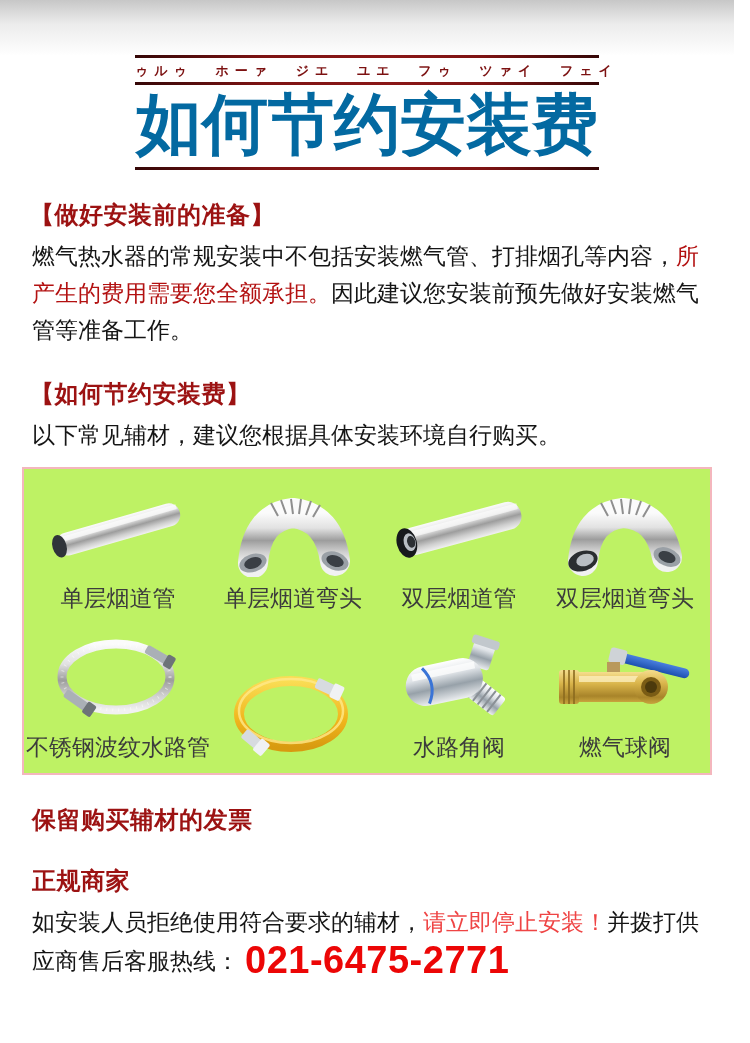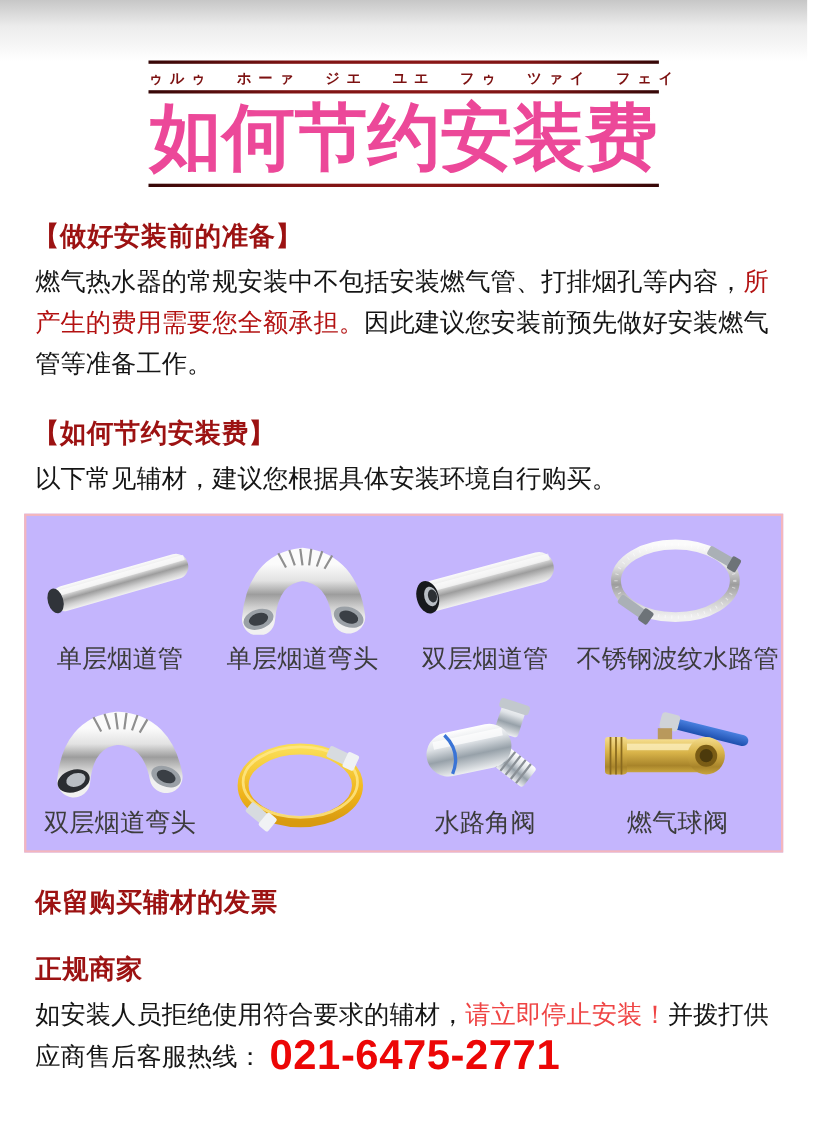--- a/index.html
+++ b/index.html
@@ -5,30 +5,30 @@
   html,body{margin:0;padding:0;background:#fff;}
   .page{position:relative;width:734px;height:1043px;background:#ffffff;overflow:hidden;
         font-family:"Liberation Sans","DejaVu Sans",sans-serif;}
   .top-shade{position:absolute;top:0;left:0;width:100%;height:56px;
         background:linear-gradient(to bottom,#c7c7c7 0,#ececec 24px,#ffffff 56px);}
   .masthead{position:relative;width:464px;margin:55px auto 0;text-align:center;}
   .rule{height:3px;background:linear-gradient(90deg,#350707,#7e1313 28%,#8a1717 55%,#7e1313 75%,#350707);}
   .ruby{font-size:13px;font-weight:bold;color:#7c1111;letter-spacing:6px;word-spacing:13px;
         padding:4px 0 2px;white-space:nowrap;}
   .title{margin:0;padding:1px 0 3px;font-family:"DejaVu Serif","Liberation Serif",serif;
-        font-size:66px;font-weight:bold;color:#ec4899;line-height:1.18;}
+        font-size:66px;font-weight:bold;color:#0369a1;line-height:1.18;}
   .content{padding:0 13px 0 32px;}
   h2{margin:29px 0 7px;font-size:24px;font-weight:bold;color:#9c1212;letter-spacing:0.5px;}
   h2.bracketed{margin-left:-2px;}
   p.body{margin:0;font-size:23px;line-height:37px;color:#151515;}
   .red{color:#b31111;}
   .alert{color:#ef4444;}
   .phone{font-size:38px;font-weight:bold;color:#ec0606;letter-spacing:0.5px;line-height:1;
         vertical-align:-4px;padding-left:6px;}
-  .products-box{box-sizing:border-box;margin:13px 22px 0;border:2px solid #f4b6bd;background:#c4b5fd;
+  .products-box{box-sizing:border-box;margin:13px 22px 0;border:2px solid #f4b6bd;background:#bef264;
         padding:12px 2px 10px;display:grid;grid-template-columns:repeat(4,1fr);row-gap:16px;}
   .product{margin:0;display:flex;flex-direction:column;align-items:center;justify-content:flex-end;}
   .product svg{display:block;}
   .product figcaption{margin-top:6px;font-size:23px;color:#3c3c3c;white-space:nowrap;}
   .defs{position:absolute;width:0;height:0;}
 </style>
 </head>
 <body>
 
 <div class="page">
@@ -117,44 +117,44 @@
           <ellipse cx="26" cy="48" rx="10" ry="15" fill="#17191c"></ellipse>
           <ellipse cx="29" cy="48" rx="6" ry="9" fill="#b9bec4"></ellipse>
           <ellipse cx="30.5" cy="48" rx="4" ry="6" fill="#2c2f33"></ellipse>
         </g>
       </svg>
       <figcaption>双层烟道管</figcaption>
     </figure>
 
     <figure class="product">
       <svg width="160" height="96" viewBox="0 0 160 96">
-        <ellipse cx="78" cy="47" rx="54" ry="33" fill="none" stroke="url(#gMetal)" stroke-width="9"></ellipse>
-        <ellipse cx="78" cy="47" rx="54" ry="33" fill="none" stroke="#ffffff" stroke-width="3" opacity="0.5" stroke-dasharray="1 5"></ellipse>
-        <g transform="rotate(35 38 72)">
-          <rect x="24" y="66" width="26" height="9" rx="2" fill="#aab0b6"></rect>
-          <rect x="48" y="64" width="10" height="13" rx="2" fill="#6d7378"></rect>
-        </g>
-        <g transform="rotate(30 118 26)">
-          <rect x="106" y="20" width="24" height="9" rx="2" fill="#aab0b6"></rect>
-          <rect x="128" y="18" width="9" height="13" rx="2" fill="#6d7378"></rect>
-        </g>
-      </svg>
-      <figcaption>不锈钢波纹水路管</figcaption>
-    </figure>
-
-    <figure class="product">
-      <svg width="160" height="96" viewBox="0 0 160 96">
         <path d="M38 80 Q 42 36 78 32 Q 114 34 122 76" fill="none" stroke="url(#gMetal)" stroke-width="30" stroke-linecap="round"></path>
         <path d="M56 22 l7 13 M66 19 l5 14 M76 18 l2 15 M86 18 l-2 15 M96 20 l-5 14 M105 24 l-7 12" stroke="#8f8f8f" stroke-width="2" fill="none"></path>
         <ellipse cx="38" cy="80" rx="15" ry="10" fill="#2a2d31" transform="rotate(-18 38 80)"></ellipse>
         <ellipse cx="40" cy="79" rx="9" ry="6" fill="#b9bec4" transform="rotate(-18 40 79)"></ellipse>
         <ellipse cx="122" cy="76" rx="14" ry="9" fill="#9aa0a6" transform="rotate(22 122 76)"></ellipse>
         <ellipse cx="122" cy="76" rx="9" ry="5.5" fill="#3a3f45" transform="rotate(22 122 76)"></ellipse>
       </svg>
       <figcaption>双层烟道弯头</figcaption>
+    </figure>
+
+    <figure class="product">
+      <svg width="160" height="96" viewBox="0 0 160 96">
+        <ellipse cx="78" cy="47" rx="54" ry="33" fill="none" stroke="url(#gMetal)" stroke-width="9"></ellipse>
+        <ellipse cx="78" cy="47" rx="54" ry="33" fill="none" stroke="#ffffff" stroke-width="3" opacity="0.5" stroke-dasharray="1 5"></ellipse>
+        <g transform="rotate(35 38 72)">
+          <rect x="24" y="66" width="26" height="9" rx="2" fill="#aab0b6"></rect>
+          <rect x="48" y="64" width="10" height="13" rx="2" fill="#6d7378"></rect>
+        </g>
+        <g transform="rotate(30 118 26)">
+          <rect x="106" y="20" width="24" height="9" rx="2" fill="#aab0b6"></rect>
+          <rect x="128" y="18" width="9" height="13" rx="2" fill="#6d7378"></rect>
+        </g>
+      </svg>
+      <figcaption>不锈钢波纹水路管</figcaption>
     </figure>
 
     <figure class="product">
       <svg width="160" height="96" viewBox="0 0 160 96">
         <ellipse cx="78" cy="47" rx="52" ry="33" fill="none" stroke="url(#gYellow)" stroke-width="10"></ellipse>
         <ellipse cx="78" cy="44" rx="52" ry="32" fill="none" stroke="#ffe98a" stroke-width="2.5" opacity="0.8"></ellipse>
         <g transform="rotate(40 40 74)">
           <rect x="28" y="68" width="20" height="11" rx="2" fill="#d7dbdf"></rect>
           <rect x="45" y="66" width="11" height="15" rx="2" fill="#f0f2f4"></rect>
         </g>

